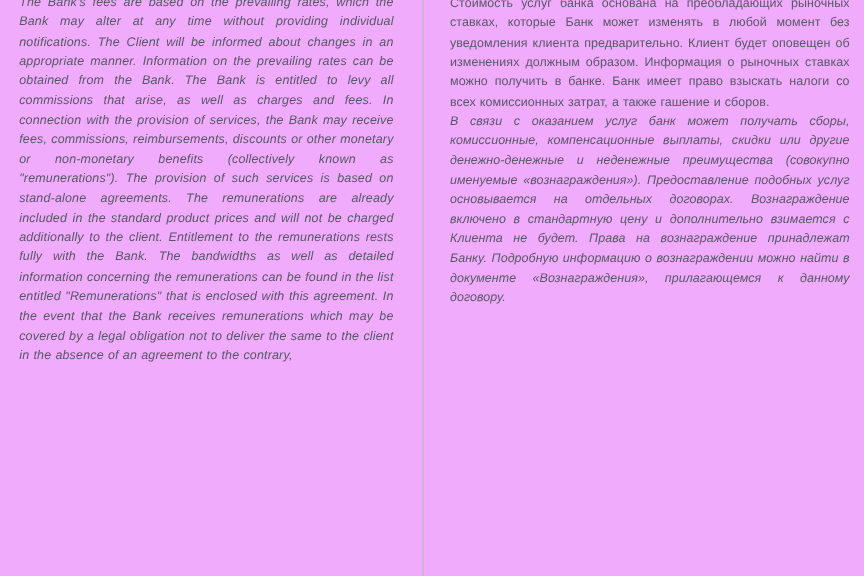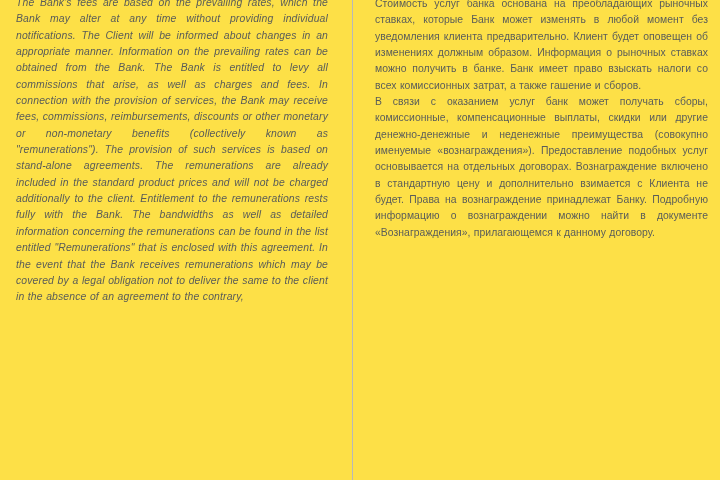--- a/index.html
+++ b/index.html
@@ -10,21 +10,21 @@
     width: 720px;
     height: 480px;
     background: #ffffff;
     font-family: "Liberation Sans", sans-serif;
     overflow: hidden;
   }
   .page {
     position: relative;
     width: 720px;
     height: 480px;
-    background: #fde047;
+    background: #f0abfc;
     display: flex;
     flex-direction: row;
     box-sizing: border-box;
   }
   .column {
     box-sizing: border-box;
     position: relative;
     overflow: hidden;
   }
   .col-left {
@@ -64,20 +64,21 @@
     color: #4e535b;
     margin-top: -4px;
     letter-spacing: 0.05px;
   }
   .para {
     margin: 0 0 0 0;
     display: block;
   }
   .para + .para {
     margin-top: 0px;
+    font-style: italic;
   }
 </style>
 </head>
 <body>
 
 <div class="page">
 
   <div class="column col-left">
     <div class="body-text">
       <span class="para">The Bank's fees are based on the prevailing rates, which the Bank may alter at any time without providing individual notifications. The Client will be informed about changes in an appropriate manner. Information on the prevailing rates can be obtained from the Bank. The Bank is entitled to levy all commissions that arise, as well as charges and fees. In connection with the provision of services, the Bank may receive fees, commissions, reimbursements, discounts or other monetary or non-monetary benefits (collectively known as "remunerations"). The provision of such services is based on stand-alone agreements. The remunerations are already included in the standard product prices and will not be charged additionally to the client. Entitlement to the remunerations rests fully with the Bank. The bandwidths as well as detailed information concerning the remunerations can be found in the list entitled "Remunerations" that is enclosed with this agreement. In the event that the Bank receives remunerations which may be covered by a legal obligation not to deliver the same to the client in the absence of an agreement to the contrary,</span>

